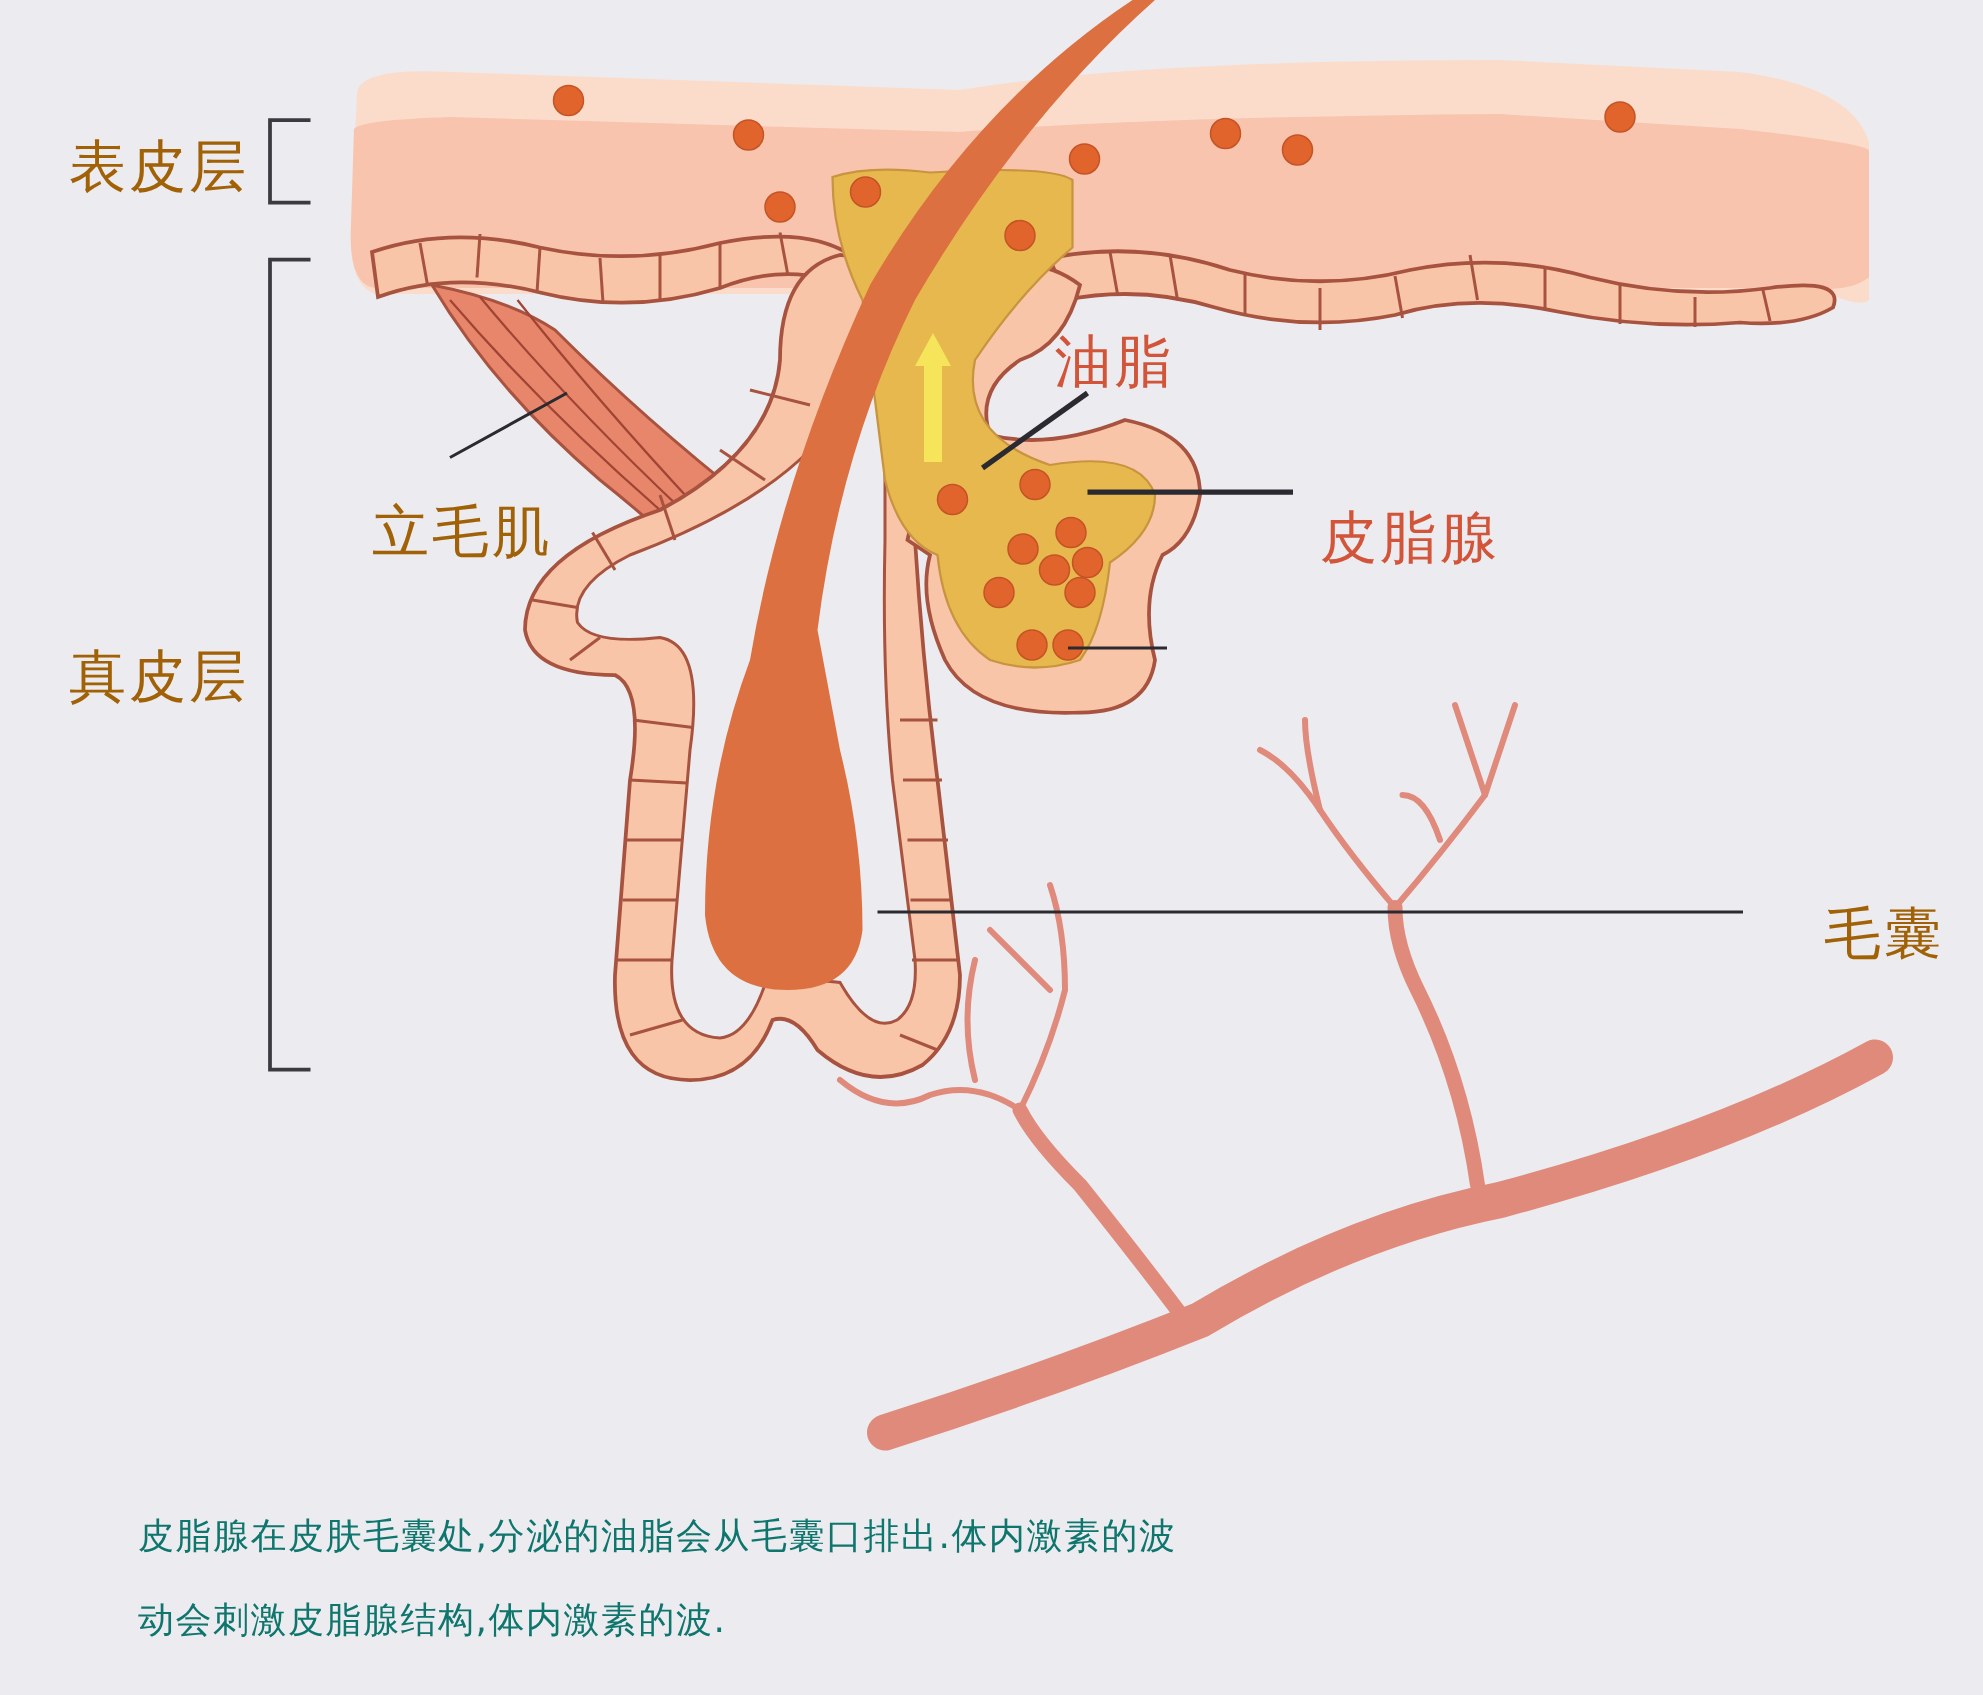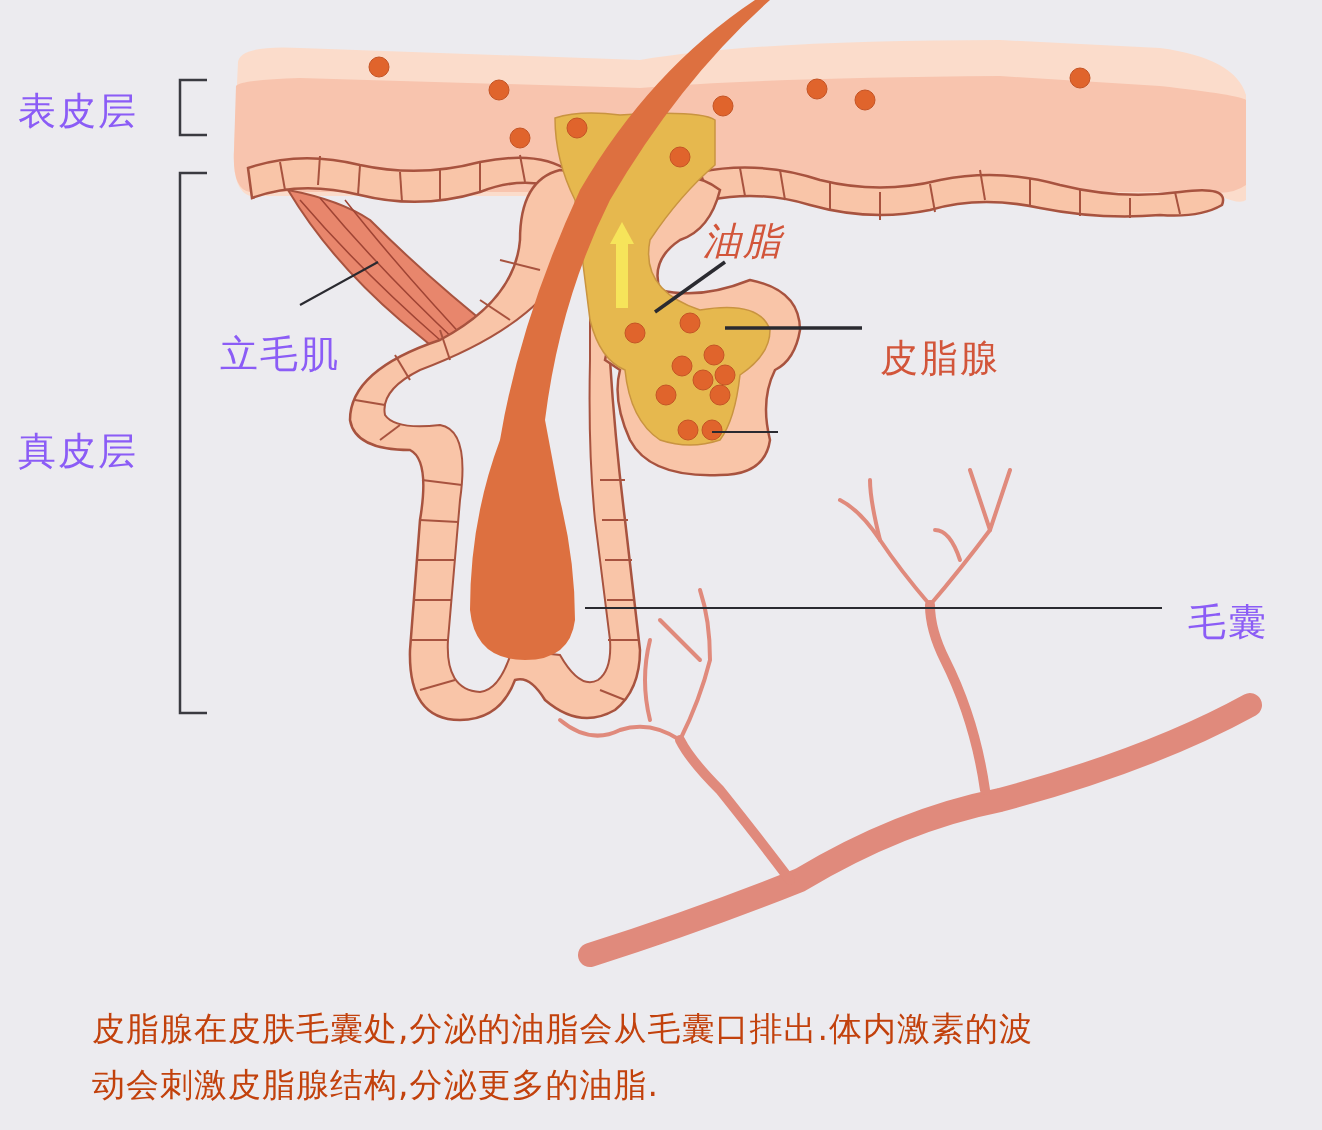--- a/index.html
+++ b/index.html
@@ -11,27 +11,27 @@
     font-family: "DejaVu Sans", "Liberation Sans", sans-serif;
   }
   #diagram { position: absolute; left: 0; top: 0; width: 1322px; height: 1130px; }
   .label {
     position: absolute;
     font-size: 38px;
     letter-spacing: 2px;
     line-height: 1;
     white-space: nowrap;
   }
-  .label.dark { color: #8b5cf6; }
+  .label.dark { color: #a16207; margin-left: 28px; }
   .label.red { color: #d2553a; }
   .caption {
     position: absolute;
     left: 92px;
-    font-size: 33px;
-    color: #c2410c;
+    font-size: 24px;
+    color: #0f766e;
     letter-spacing: 1px;
     line-height: 1;
     white-space: nowrap;
   }
 </style>
 </head>
 <body>
 
 <svg id="diagram" viewBox="0 0 1322 1130" xmlns="http://www.w3.org/2000/svg">
 
@@ -161,18 +161,18 @@
     <line x1="655" y1="312" x2="725" y2="262" stroke-width="3.5"></line>
     <line x1="725" y1="328" x2="862" y2="328" stroke-width="3.5"></line>
     <line x1="712" y1="432" x2="778" y2="432" stroke-width="2"></line>
     <line x1="585" y1="608" x2="1162" y2="608" stroke-width="2"></line>
   </g>
 </svg>
 
 <div class="label dark" style="left:18px; top:92px;">表皮层</div>
 <div class="label dark" style="left:18px; top:432px;">真皮层</div>
 <div class="label dark" style="left:220px; top:335px;">立毛肌</div>
-<div class="label red" style="left:703px; top:222px;font-style:italic;">油脂</div>
+<div class="label red" style="left:703px; top:222px;">油脂</div>
 <div class="label red" style="left:880px; top:310px;margin-top:29px;">皮脂腺</div>
 <div class="label dark" style="left:1188px; top:603px;">毛囊</div>
 
 <div class="caption" style="top:1012px;">皮脂腺在皮肤毛囊处,分泌的油脂会从毛囊口排出.体内激素的波</div>
-<div class="caption" style="top:1068px;">动会刺激皮脂腺结构,分泌更多的油脂.</div>
+<div class="caption" style="top:1068px;">动会刺激皮脂腺结构,体内激素的波.</div>
 
 </body></html>

